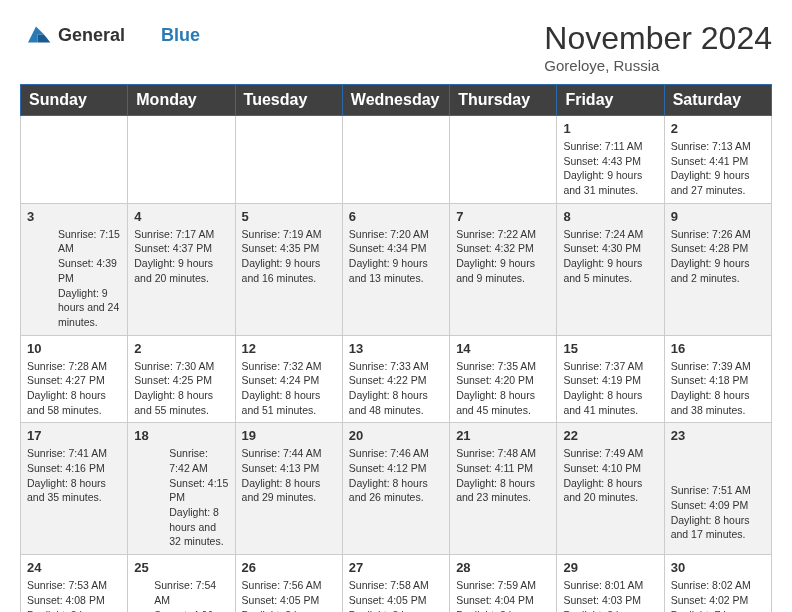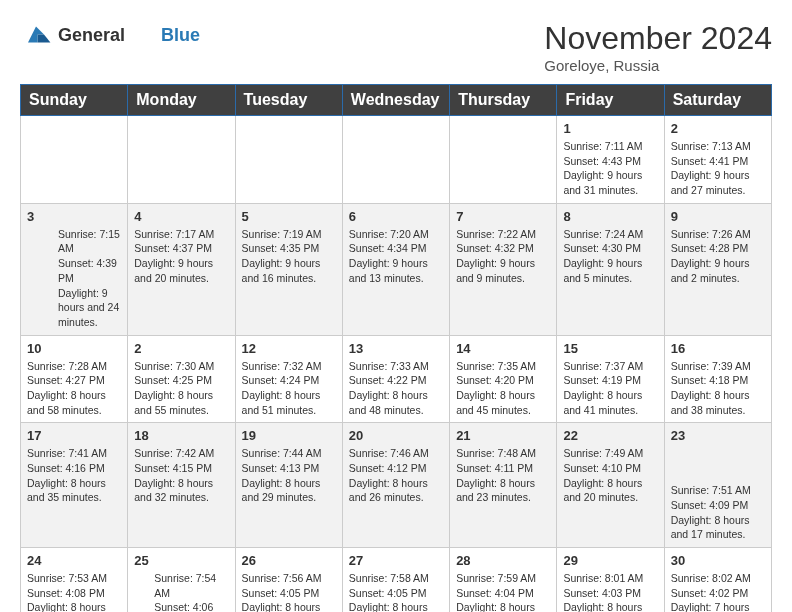--- a/index.html
+++ b/index.html
@@ -225,21 +225,21 @@
       </tr>
       <tr>
         <td>
           <span class="day-num">17</span>
           <div class="day-info" style="white-space: pre-line;">Sunrise: 7:41 AM
 Sunset: 4:16 PM
 Daylight: 8 hours and 35 minutes.</div>
         </td>
         <td>
           <span class="day-num">18</span>
-          <div class="day-info" style="white-space: pre-line;">Sunrise: 7:42 AM
+          <div class="day-info" style="white-space: pre-line; margin-left: 35px;">Sunrise: 7:42 AM
 Sunset: 4:15 PM
 Daylight: 8 hours and 32 minutes.</div>
         </td>
         <td>
           <span class="day-num">19</span>
           <div class="day-info" style="white-space: pre-line;">Sunrise: 7:44 AM
 Sunset: 4:13 PM
 Daylight: 8 hours and 29 minutes.</div>
         </td>
         <td>

